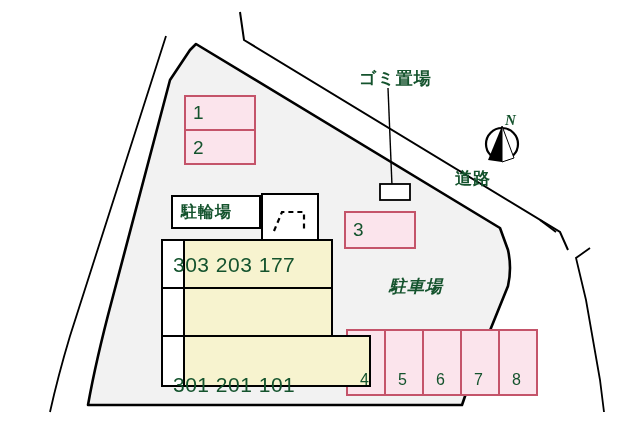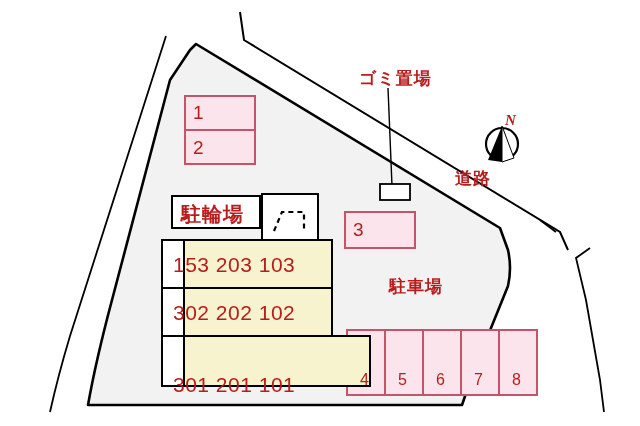--- a/index.html
+++ b/index.html
@@ -18,21 +18,21 @@
     overflow: hidden;
   }
   #plan svg {
     position: absolute;
     left: 0;
     top: 0;
   }
   .lbl {
     position: absolute;
     white-space: nowrap;
-    color: #b91c1c;
+    color: #14532d;
     line-height: 1;
     font-weight: 700;
   }
   .jp {
     font-family: "DejaVu Sans", "Liberation Sans", sans-serif;
     letter-spacing: 1px;
   }
   .unit-num {
     font-size: 19px;
     font-weight: 400;
@@ -47,21 +47,21 @@
     font-size: 21px;
     font-weight: 400;
     font-family: "Liberation Sans", sans-serif;
     letter-spacing: 0.5px;
   }
   .site-label {
     font-size: 17px;
     font-weight: 700;
   }
   .bike-label {
-    font-size: 20px;
+    font-size: 16px;
     font-weight: 700;
   }
   .compass-n {
     font-size: 15px;
     font-weight: 700;
     font-style: italic;
     font-family: "Liberation Serif", serif;
   }
 </style>
 </head>
@@ -133,29 +133,28 @@
   <div class="lbl unit-num" style="left:193px; top:138px;">2</div>
 
   <div class="lbl unit-num" style="left:353px; top:220px;">3</div>
 
   <div class="lbl park-num" style="left:360px; top:372px;">4</div>
   <div class="lbl park-num" style="left:398px; top:372px;">5</div>
   <div class="lbl park-num" style="left:436px; top:372px;">6</div>
   <div class="lbl park-num" style="left:474px; top:372px;">7</div>
   <div class="lbl park-num" style="left:512px; top:372px;">8</div>
 
-  <div class="lbl room-row" style="left:173px; top:254px;">153 203 103</div>
+  <div class="lbl room-row" style="left:173px; top:254px;">303 203 177</div>
 
-  <div class="lbl room-row" style="left:173px; top:302px;">302 202 102</div>
 
   <div class="lbl room-row" style="left:173px; top:350px;margin-top:24px;">301 201 101</div>
 
   <div class="lbl jp bike-label" style="left:181px; top:204px;">駐輪場</div>
 
   <div class="lbl jp site-label" style="left:359px; top:70px;">ゴミ置場</div>
 
   <div class="lbl jp site-label" style="left:455px; top:170px;">道路</div>
 
-  <div class="lbl jp site-label" style="left:389px; top:278px;">駐車場</div>
+  <div class="lbl jp site-label" style="left:389px; top:278px;font-style:italic;">駐車場</div>
 
   <div class="lbl compass-n" style="left:505px; top:113px;">N</div>
 
 </div>
 
 </body></html>

